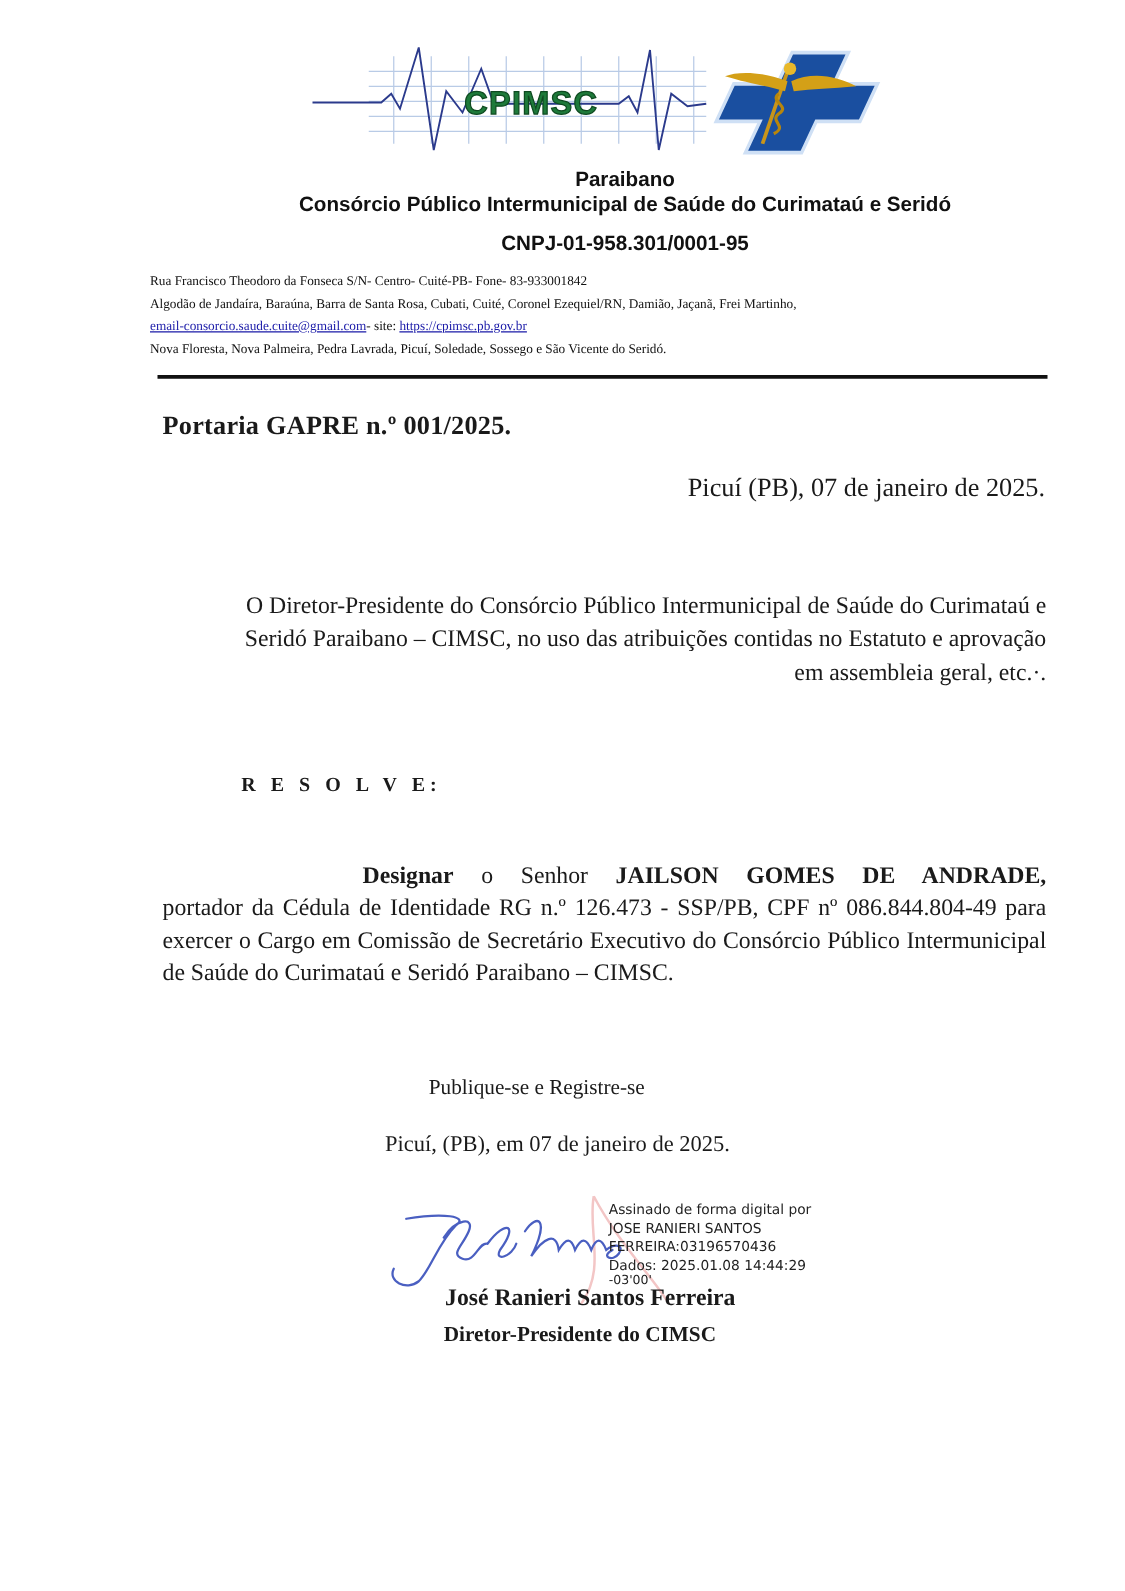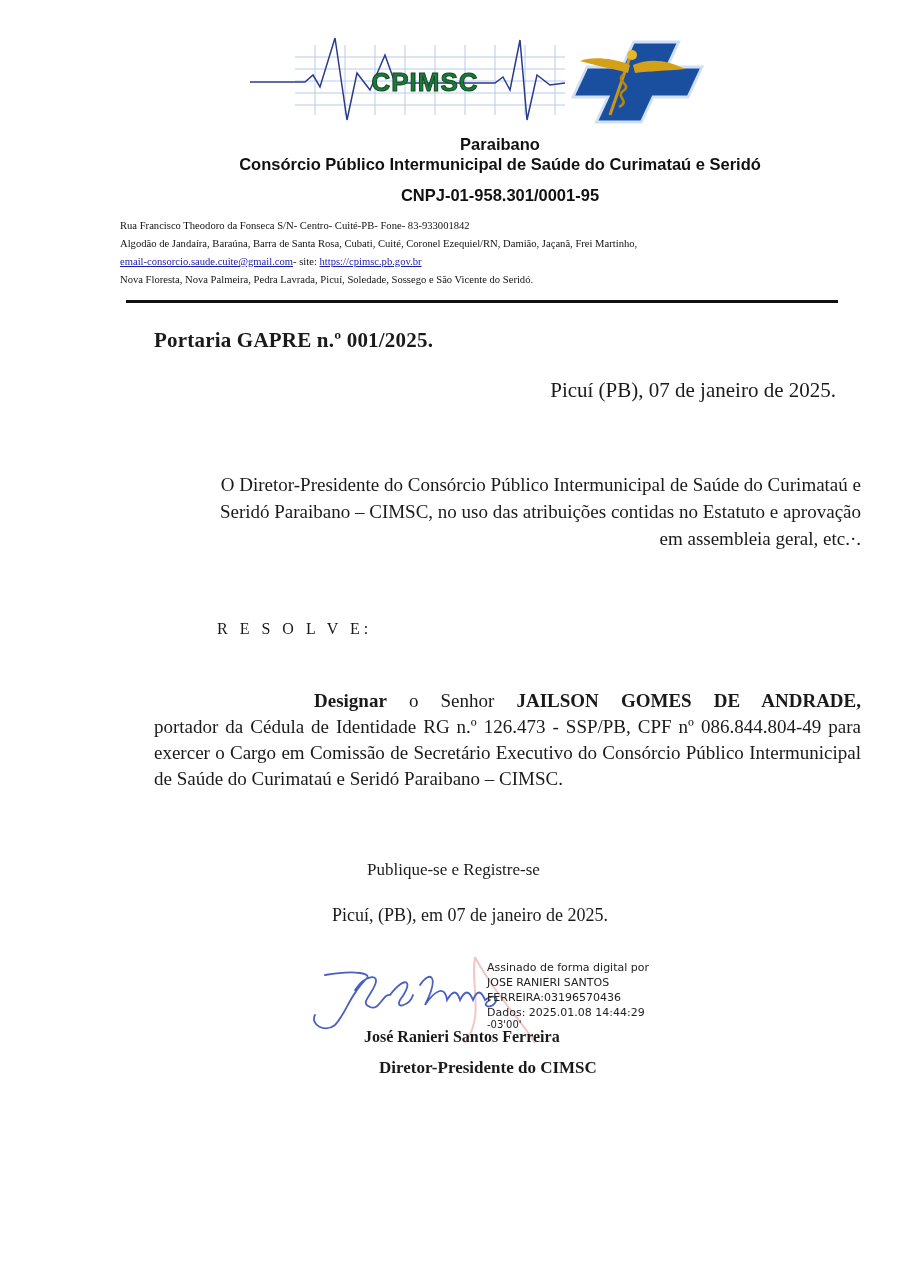--- a/index.html
+++ b/index.html
@@ -4,32 +4,32 @@
   <style>
     html, body { margin: 0; padding: 0; background: #ffffff; }
     body { width: 900px; height: 1273px; position: relative; overflow: hidden; color: #111; }
     .abs { position: absolute; }
     .logo { left: 245px; top: 35px; width: 475px; height: 93px; }
     .org-name { left: 150px; top: 134px; width: 700px; text-align: center; font-family: "Liberation Sans", sans-serif; font-weight: bold; font-size: 16.5px; line-height: 20px; color: #111; }
     .cnpj { left: 150px; top: 186px; width: 700px; text-align: center; font-family: "Liberation Sans", sans-serif; font-weight: bold; font-size: 16.5px; color: #111; }
     .addr { left: 120px; top: 217px; width: 730px; font-family: "Liberation Serif", serif; font-size: 10.6px; line-height: 18px; color: #111; }
     .addr a { color: #1a1aa8; text-decoration: underline; }
     .hr { left: 126px; top: 300px; width: 712px; height: 3px; background: #111; }
-    .serif { font-family: "Liberation Serif", serif; color: #1a1a1a; margin-left: 24px; }
+    .serif { font-family: "Liberation Serif", serif; color: #1a1a1a; }
     .portaria { left: 130px; top: 328px; font-size: 21px; font-weight: bold; letter-spacing: 0.2px; }
     .date-top { right: 64px; top: 378px; font-size: 21px; font-weight: normal; }
     .preamble { left: 180px; top: 471px; width: 657px; text-align: right; font-size: 19px; line-height: 27px; }
-    .resolve { left: 193px; top: 620px; font-size: 16px; font-weight: normal; letter-spacing: 4px; }
+    .resolve { left: 193px; top: 620px; font-size: 16px; font-weight: bold; letter-spacing: 4px; }
     .designar { left: 130px; top: 688px; width: 707px; text-align: justify; font-size: 19px; line-height: 26px; }
     .designar .first { display: block; text-align: justify; text-align-last: justify; padding-left: 160px; }
     .publique { left: 343px; top: 860px; font-size: 17px; }
     .date-bottom { left: 308px; top: 905px; font-size: 18px; }
     .sig-area { left: 295px; top: 955px; width: 400px; height: 90px; }
     .sig-info { left: 487px; top: 960px; font-family: "DejaVu Sans", sans-serif; font-size: 11px; line-height: 15px; color: #222; }
-    .signer { left: 340px; top: 1028px; font-size: 16px; font-weight: bold; }
+    .signer { left: 356px; top: 1028px; font-size: 19px; font-weight: bold; }
     .role { left: 355px; top: 1058px; font-size: 17px; font-weight: bold; }
   </style>
 </head>
 <body>
 
 <div class="abs logo">
   <svg width="475" height="93" viewBox="0 0 475 93">
 
     <g stroke="#b9cbe6" stroke-width="1">
       <line x1="50" y1="22" x2="320" y2="22"></line>

